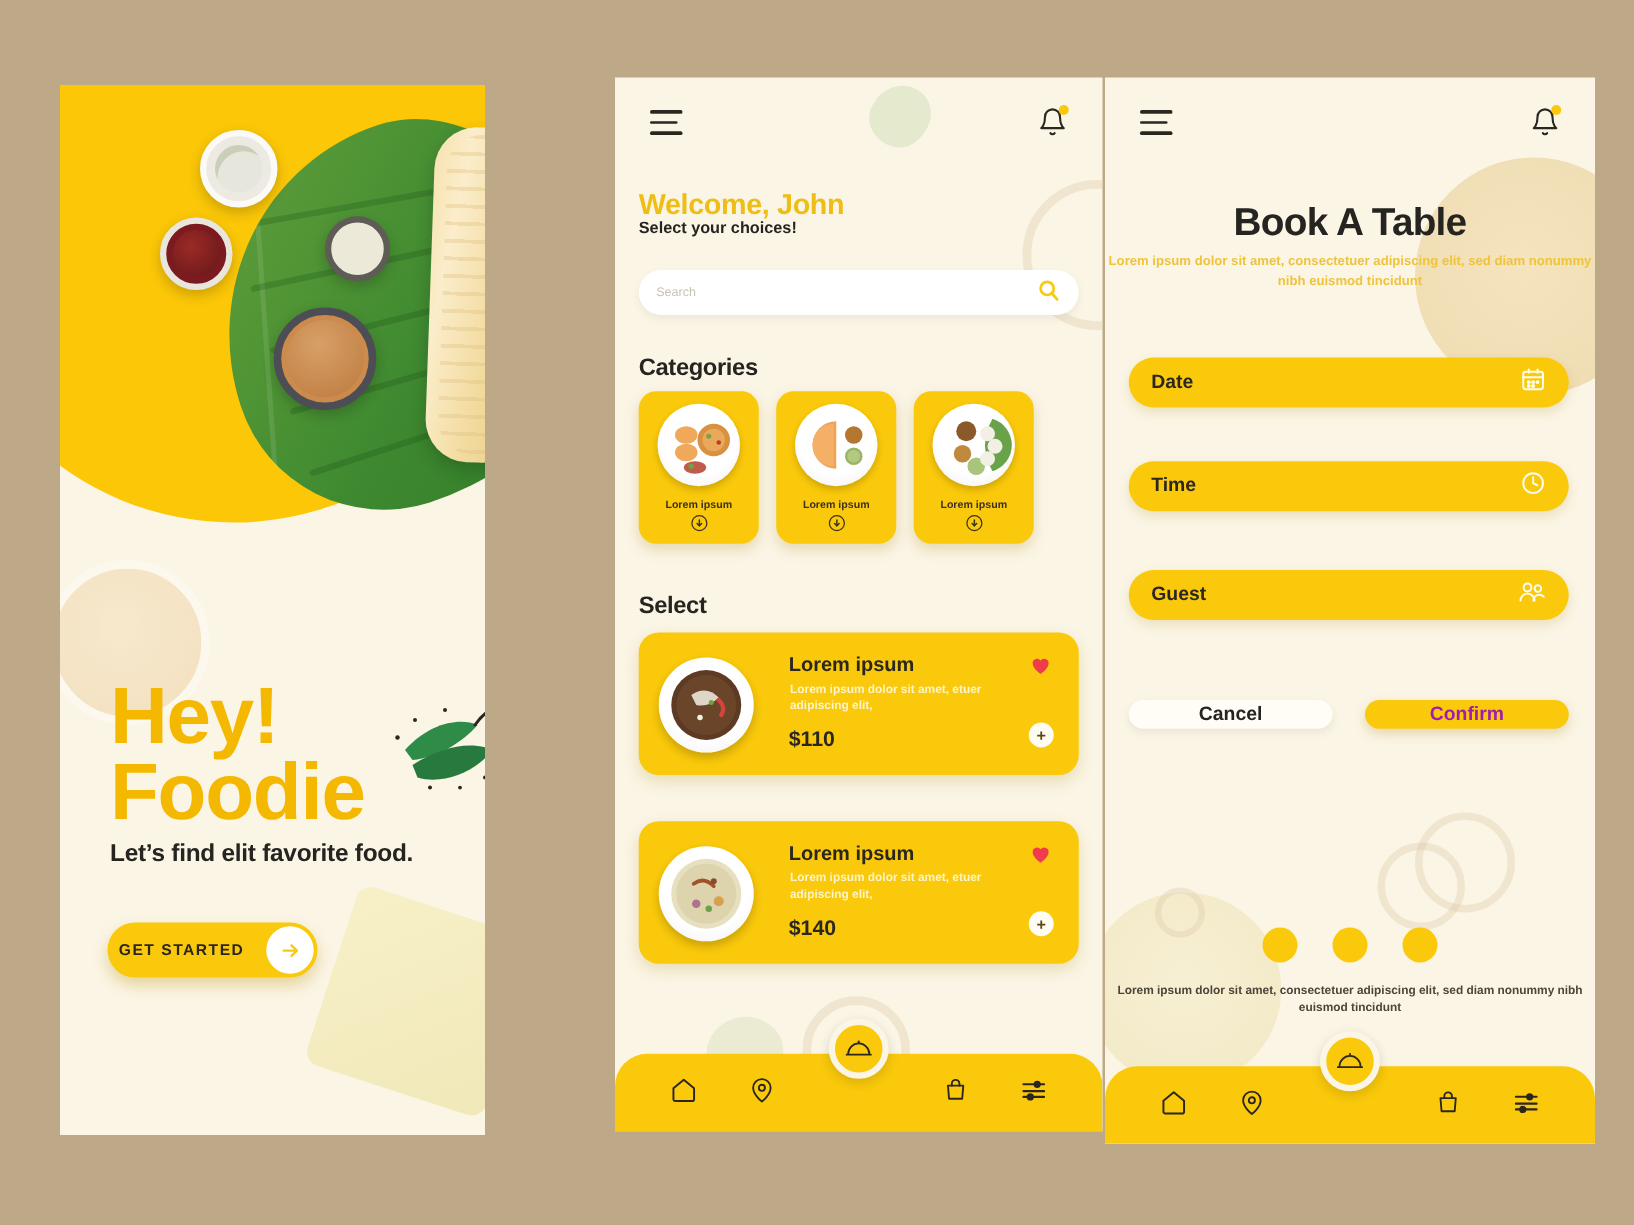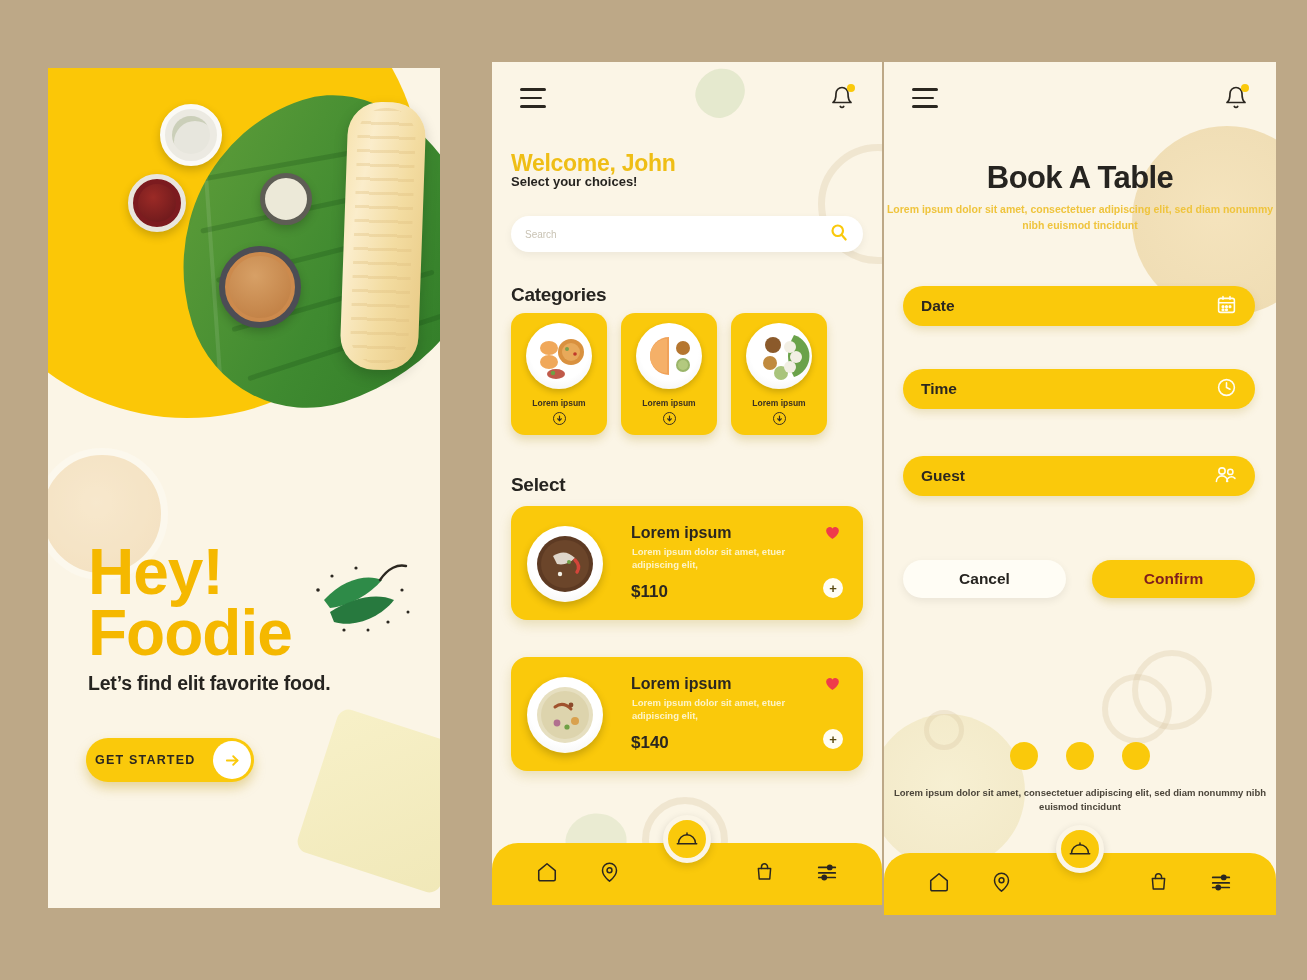--- a/index.html
+++ b/index.html
@@ -10,21 +10,21 @@
     overflow: hidden;
   }
   .stage { position: relative; width: 1307px; height: 980px; }
 
   
   .phone {
     position: absolute;
     background: #fbf5e6;
     overflow: hidden;
   }
-  #phone1 { left: 48px;  top: 68px; width: 392px; height: 840px; }
+  #phone1 { left: 48px;  top: 68px; width: 340px; height: 840px; }
   #phone2 { left: 492px; top: 62px; width: 390px; height: 843px; }
   #phone3 { left: 884px; top: 62px; width: 392px; height: 853px; }
 
   
   .hero-circle {
     position: absolute; left: -96px; top: -120px;
     width: 470px; height: 470px; border-radius: 50%;
     background: #fbc707;
   }
   .leaf {
@@ -270,26 +270,26 @@
     padding: 0 18px; cursor:pointer;
     box-shadow: 0 4px 9px rgba(170,140,20,.20);
   }
   #f-date  { top:224px; }
   #f-time  { top:307px; }
   #f-guest { top:394px; }
   .field-label { font-size:15.5px; font-weight:700; color:#2b2720; }
 
   .btn-row { position:absolute; left:19px; top:498px; width:352px; display:flex; gap:26px; }
   .btn {
-    width:172px; height:38px; border-radius:20px;
+    width:172px; height:23px; border-radius:20px;
     display:flex; align-items:center; justify-content:center;
     font-size:15.5px; font-weight:700; cursor:pointer;text-align:right;
   }
   .btn-cancel { background:#fffdf5; color:#262420; box-shadow:0 3px 8px rgba(0,0,0,.07); }
-  .btn-confirm{ background:#fac90b; color:#7f1d1d; box-shadow:0 4px 9px rgba(170,140,20,.28); }
+  .btn-confirm{ background:#fac90b; color:#a21caf; box-shadow:0 4px 9px rgba(170,140,20,.28); }
 
   .dots { position:absolute; left:0; top:680px; width:100%; display:flex; justify-content:center; gap:28px; }
   .dot { width:28px; height:28px; border-radius:50%; background:#fac90b; }
   .foot-text {
     position:absolute; left:0; top:724px; width:100%; text-align:center;
     font-size:9.5px; line-height:1.5; font-weight:700; color:#4b453a;
   }
   .ring-deco2 {
     position:absolute; border-radius:50%;
     border:6px solid rgba(214,196,160,.30);

